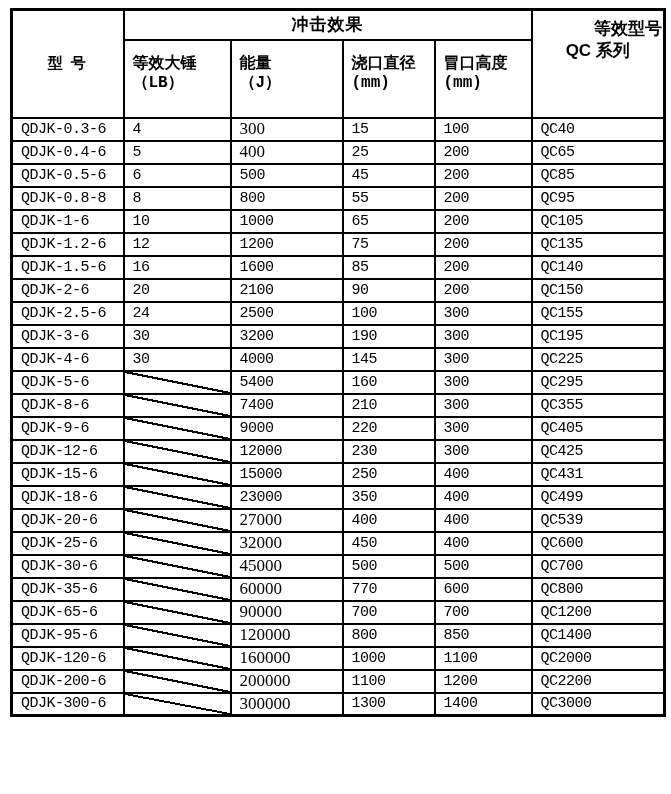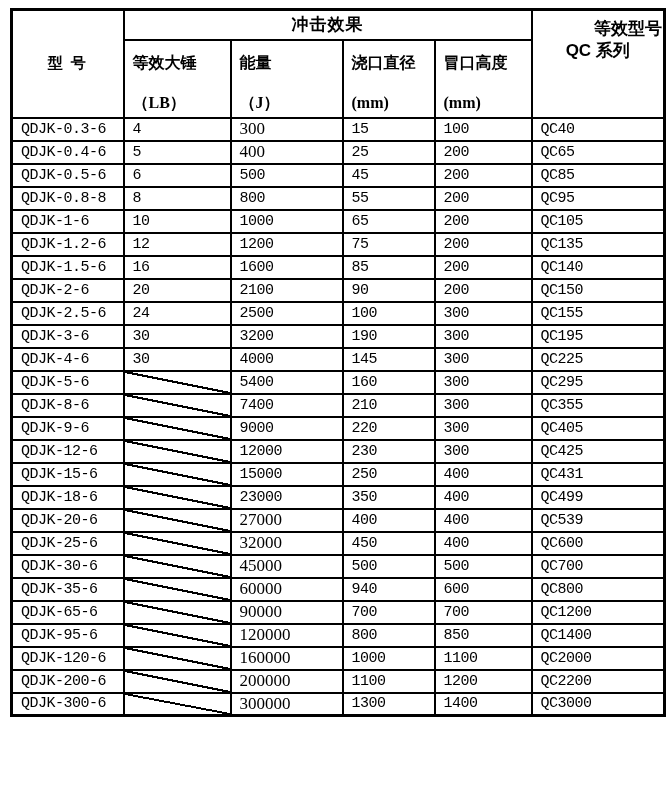--- a/index.html
+++ b/index.html
@@ -43,23 +43,22 @@
   .sub-h {
     height: 78px;
     text-align: left;
     vertical-align: top;
     padding: 11px 3px 0 8px;
     font-size: 16px;
   }
   .sub-h .title { display: block; line-height: 21px; }
   .sub-h .unit {
     display: block;
-    margin-top: 19px;
     line-height: 21px;
-    font-family: Liberation Serif, serif;
+    font-family: Liberation Mono, monospace;
     font-size: 16px;
   }
   .equiv-h {
     vertical-align: top;
     text-align: center;
     padding-top: 7px;
     font-size: 17px;
   }
   .equiv-h .l1 { display: block; line-height: 22px; text-align: right; }
   .equiv-h .l2 { display: block; line-height: 22px; }
@@ -288,21 +287,21 @@
           <td class="diag"></td>
           <td class="serif-num">45000</td>
           <td>500</td>
           <td>500</td>
           <td>QC700</td>
         </tr>
         <tr>
           <td>QDJK-35-6</td>
           <td class="diag"></td>
           <td class="serif-num">60000</td>
-          <td>940</td>
+          <td>770</td>
           <td>600</td>
           <td>QC800</td>
         </tr>
         <tr>
           <td>QDJK-65-6</td>
           <td class="diag"></td>
           <td class="serif-num">90000</td>
           <td>700</td>
           <td>700</td>
           <td>QC1200</td>

